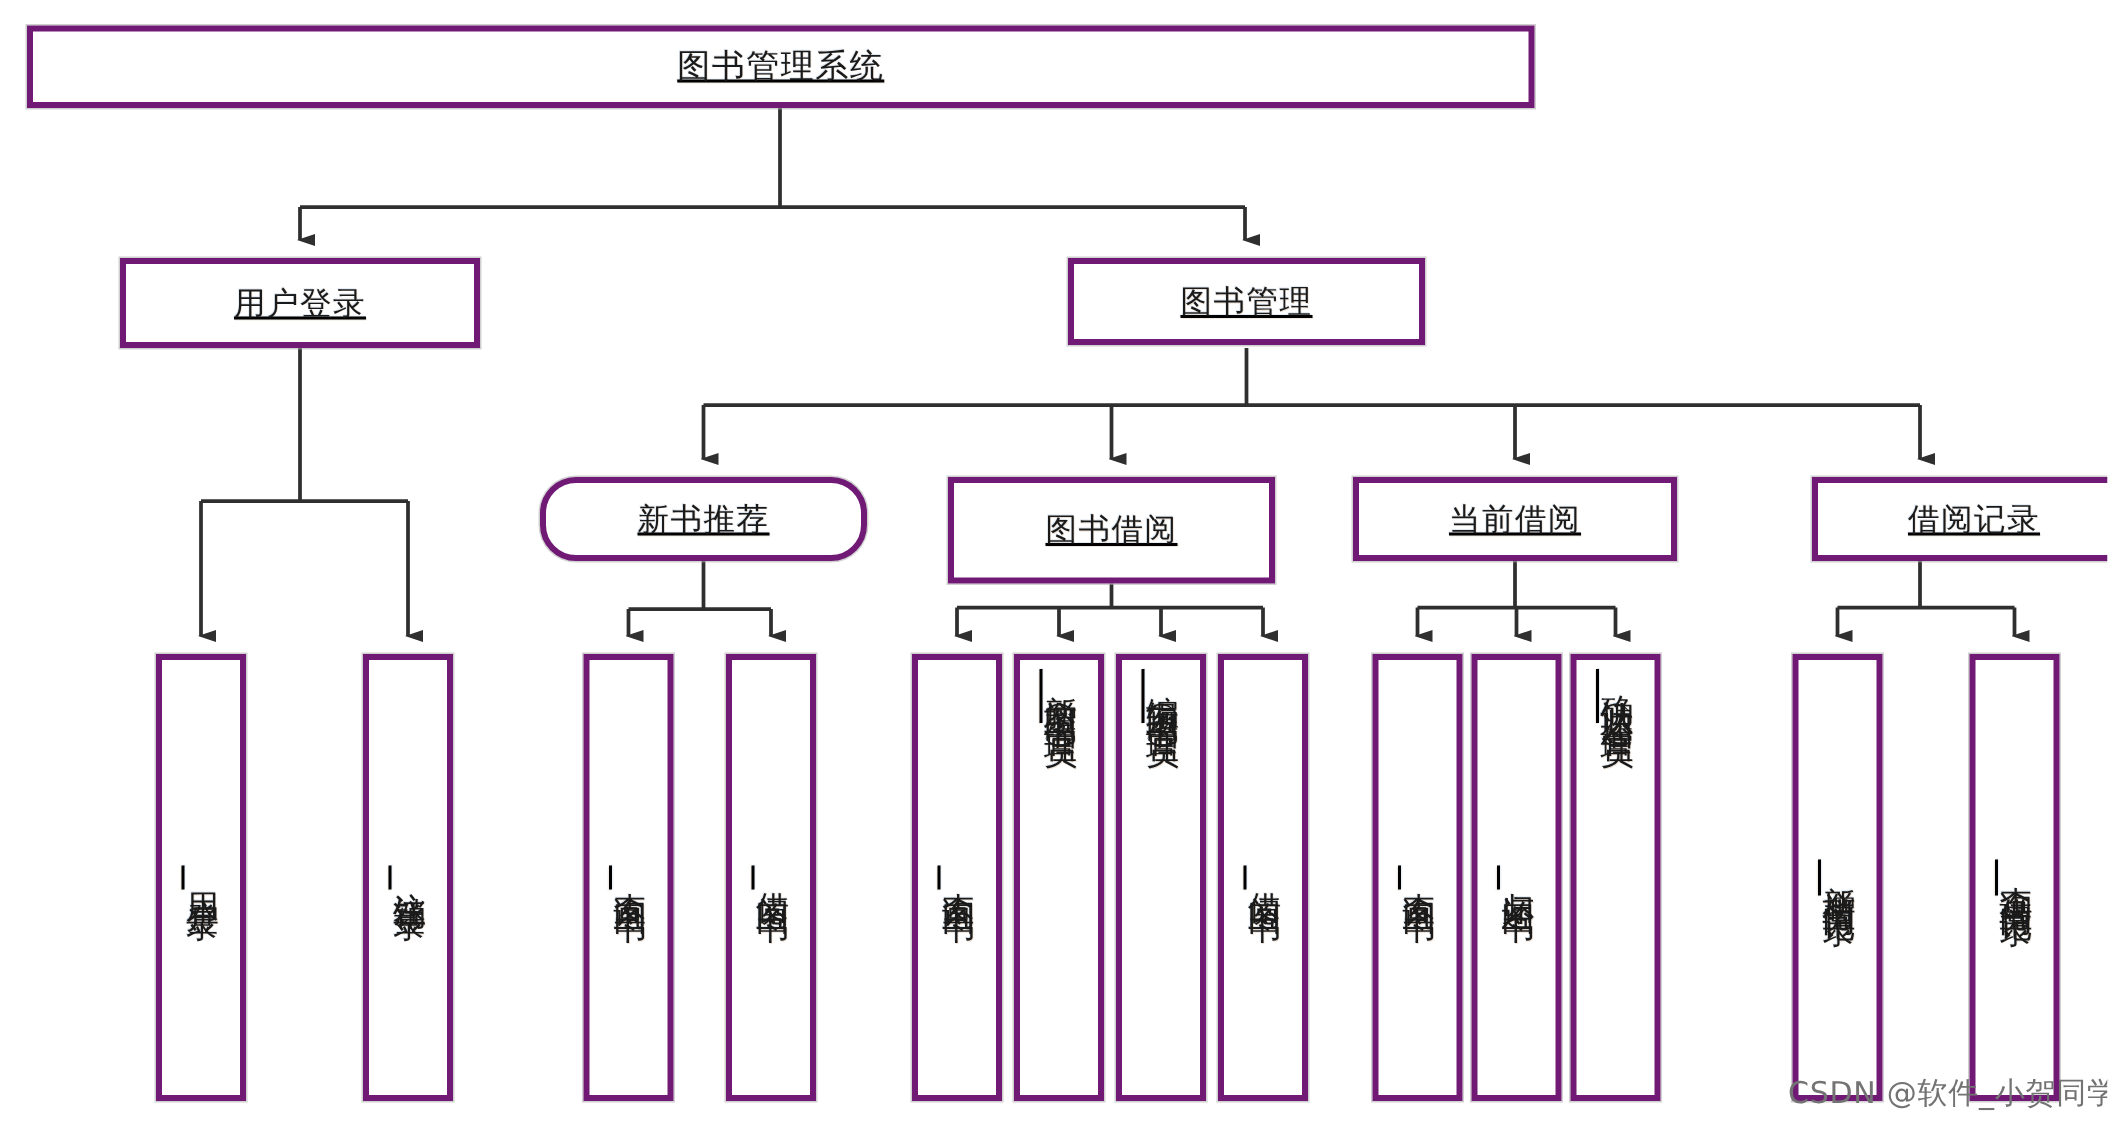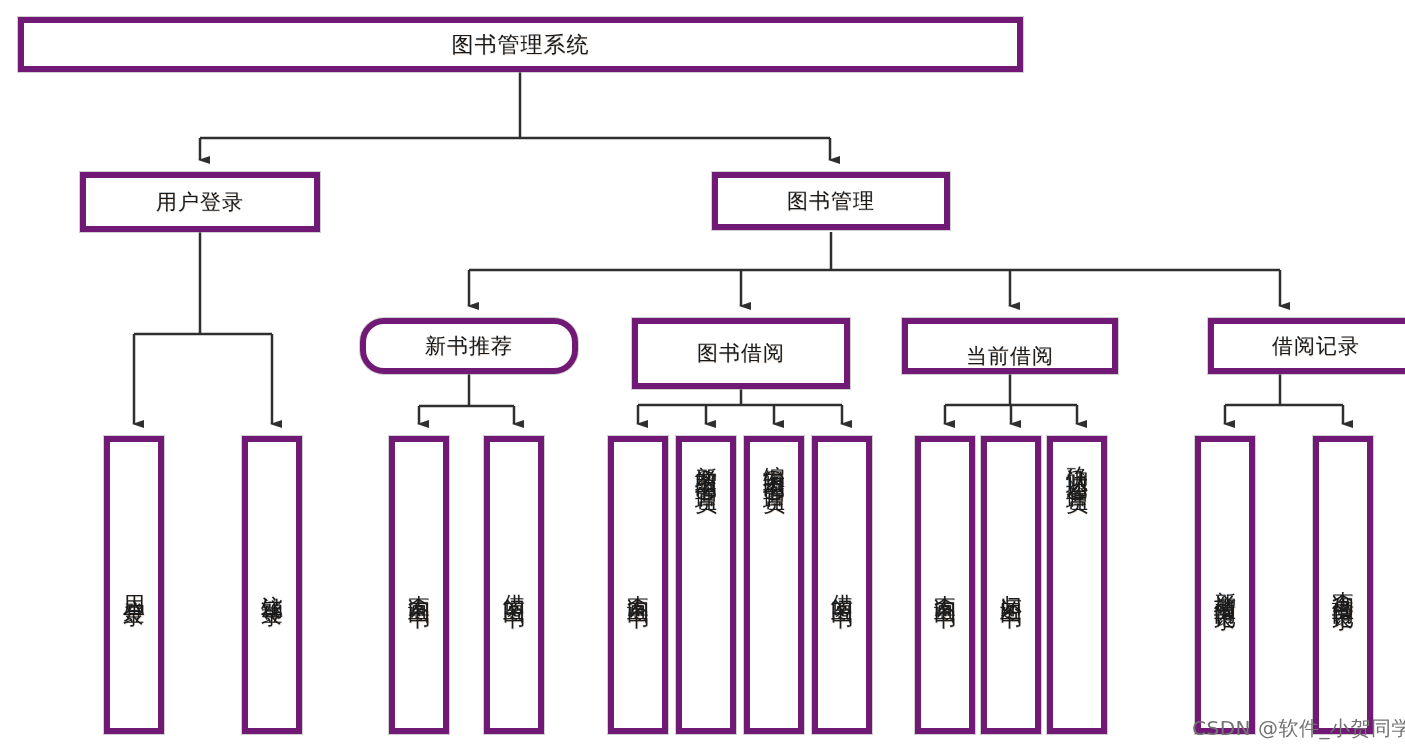--- a/index.html
+++ b/index.html
@@ -22,25 +22,26 @@
     left: 0;
     top: 0;
     width: 1405px;
     height: 747px;
     pointer-events: none;
   }
   .node {
     position: absolute;
     box-sizing: border-box;
     background: #ffffff;
-    border: 6px solid #701a75;
+    border: 4px solid #701a75;
     box-shadow: 0 0 0 1px rgba(170,170,170,0.55);
     display: flex;
     align-items: center;
     justify-content: center;
+    text-decoration: underline;
   }
   .node-label {
     font-size: 21px;
     color: #1a1a1a;
     line-height: 1.15;
     letter-spacing: 1px;
     white-space: nowrap;
     text-shadow: 0.5px 0.5px 0 rgba(200,170,140,0.35), -0.5px -0.5px 0 rgba(150,180,210,0.30);
   }
   .node.root .node-label { font-size: 22px; }
@@ -133,21 +134,21 @@
   <div class="node" style="left:712px; top:172px; width:238px; height:58px;">
     <span class="node-label">图书管理</span>
   </div>
 
   <div class="node" style="left:360px; top:318px; width:218px; height:56px;border-radius:24px;">
     <span class="node-label">新书推荐</span>
   </div>
   <div class="node" style="left:632px; top:318px; width:218px; height:71px;">
     <span class="node-label">图书借阅</span>
   </div>
-  <div class="node" style="left:902px; top:318px; width:216px; height:56px;align-items:flex-end;">
+  <div class="node" style="left:902px; top:318px; width:216px; height:56px;">
     <span class="node-label">当前借阅</span>
   </div>
   <div class="node" style="left:1208px; top:318px; width:216px; height:56px;">
     <span class="node-label">借阅记录</span>
   </div>
 
   <div class="node leaf center-v" style="left:104px; top:436px; width:60px; height:298px;">
     <span class="node-label">用户登录</span>
   </div>
   <div class="node leaf center-v" style="left:242px; top:436px; width:60px; height:298px;">

